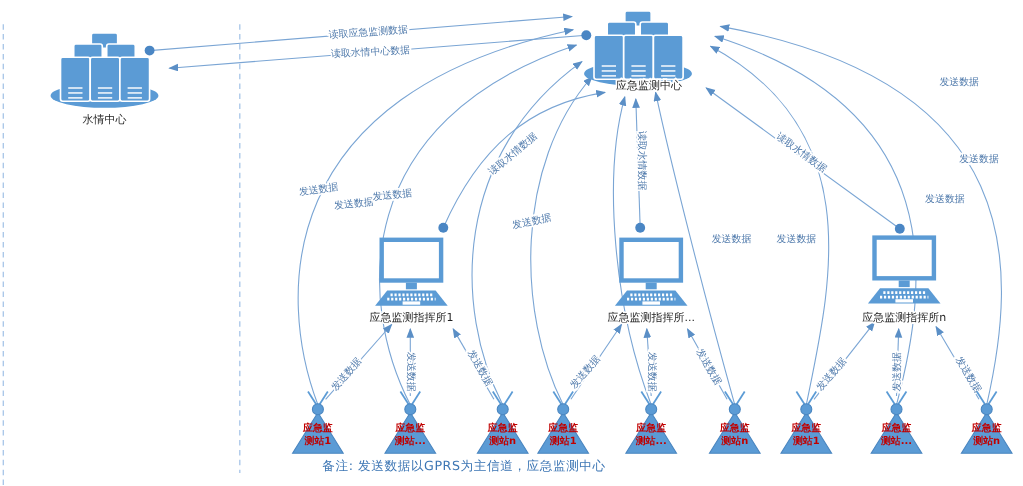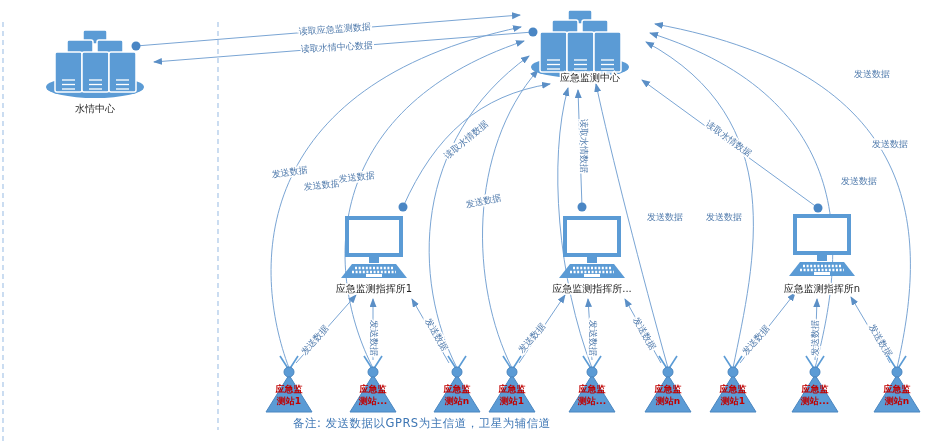--- a/index.html
+++ b/index.html
@@ -236,14 +236,14 @@
         <g>
           <line x1="897" y1="370" x2="888" y2="356" stroke="#5b9bd5" stroke-width="1.6"></line>
           <line x1="897" y1="370" x2="906" y2="356" stroke="#5b9bd5" stroke-width="1.6"></line>
           <polygon points="897,375 874,412 920,412" fill="#5b9bd5" stroke="#4a86c0" stroke-width="1"></polygon>
           <circle cx="897" cy="372" r="5" fill="#5b9bd5" stroke="#4a86c0" stroke-width="1"></circle>
           <text x="897" y="392" fill="#c00000" font-size="9" font-weight="bold" text-anchor="middle">应急监</text>
           <text x="897" y="404" fill="#c00000" font-size="9" font-weight="bold" text-anchor="middle">测站n</text>
         </g>
       </g>
     </svg>
-  <div class="note">备注: 发送数据以GPRS为主信道，卫星为辅信道</div>
+  <div class="note">备注: 发送数据以GPRS为主信道，应急监测中心</div>
 </div>
 
 </body></html>

